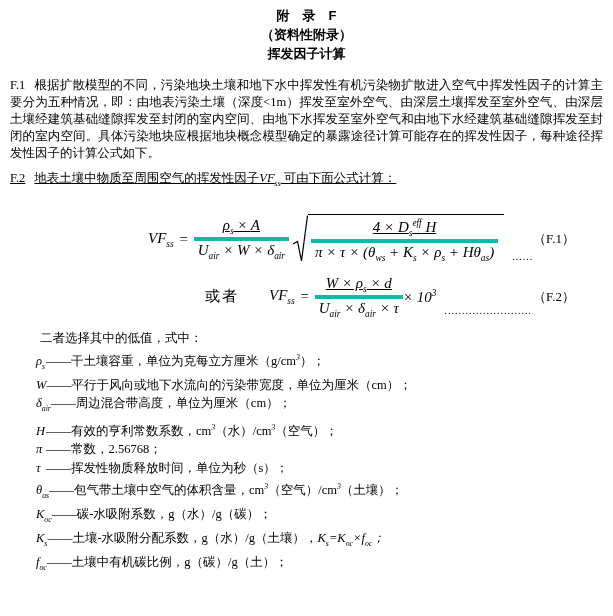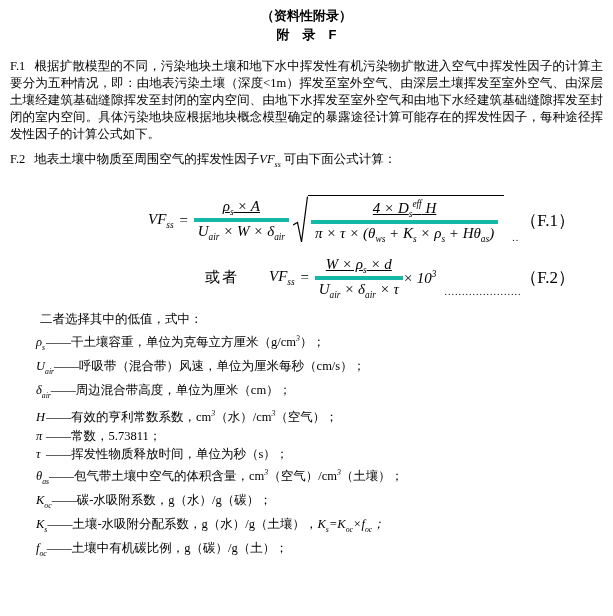--- a/index.html
+++ b/index.html
@@ -11,56 +11,57 @@
   }
   .page{width:613px;height:616px;position:relative;}
 
   
   .title-block{text-align:center;padding-top:6px;font-weight:bold;
     font-family:"Liberation Sans","DejaVu Sans",sans-serif;}
   .title-line{line-height:19px;font-size:13px;}
 
   
   .para{margin:14px 10px 0 10px;text-align:justify;line-height:17px;}
-  .para-f2{margin-top:8px;}
+  .para-f2{margin-top:8px;text-decoration:underline;}
   .plabel{padding-right:9px;}
   .m{font-style:italic;font-family:"Liberation Serif","DejaVu Serif",serif;}
   sub,sup{font-size:0.62em;font-style:italic;}
 
   
   .eq-row{display:flex;align-items:center;white-space:nowrap;}
   .eq-row-f1{margin-top:22px;padding-left:148px;padding-right:38px;font-size:15px;}
   .eq-row-f2{margin-top:10px;padding-left:205px;padding-right:38px;font-size:15px;}
   .eq{padding:0 5px;font-style:italic;}
   .frac{display:inline-block;text-align:center;vertical-align:middle;}
   .frac .num{display:block;border-bottom:4px solid #14b8a6;padding:0 4px 1px 4px;text-decoration:underline;}
   .frac .den{display:block;padding-top:1px;padding-left:4px;padding-right:4px;}
   .sqrt{display:inline-flex;align-items:flex-start;margin-left:4px;}
   .radical-svg{display:block;margin-top:1px;}
   .radicand{border-top:1px solid #000;padding:3px 6px 0 3px;}
   .leader{flex:1;overflow:hidden;white-space:nowrap;font-size:10px;letter-spacing:1px;
     align-self:flex-end;padding:0 4px 3px 8px;color:#000;}
-  .eq-label{font-size:17px;font-style:normal;}
+  .eq-label{font-size:13px;font-style:normal;}
   .orzhe{font-style:normal;margin-right:30px;letter-spacing:2px;}
 
   
   .def-intro{margin:10px 8px 0 40px;line-height:18px;}
   .def-list{margin:2px 0 0 36px;}
   .def-item{line-height:18.6px;white-space:nowrap;}
   .def-item .sym{display:inline-block;min-width:10px;}
   .def-item .desc{font-style:normal;}
 </style>
 </head>
 <body>
 
 <div class="page">
 
   <div class="title-block">
+    <div class="title-line">附　录　F</div>
     <div class="title-line">（资料性附录）</div>
-    <div class="title-line">附　录　F</div>
+    <div class="title-line">挥发因子计算</div>
   </div>
 
   <p class="para"><span class="plabel">F.1</span><span>根据扩散模型的不同，污染地块土壤和地下水中挥发性有机污染物扩散进入空气中挥发性因子的计算主要分为五种情况，即：由地表污染土壤（深度&lt;1m）挥发至室外空气、由深层土壤挥发至室外空气、由深层土壤经建筑基础缝隙挥发至封闭的室内空间、由地下水挥发至室外空气和由地下水经建筑基础缝隙挥发至封闭的室内空间。具体污染地块应根据地块概念模型确定的暴露途径计算可能存在的挥发性因子，每种途径挥发性因子的计算公式如下。</span></p>
 
   <p class="para para-f2"><span class="plabel">F.2</span><span>地表土壤中物质至周围空气的挥发性因子</span><span class="m">VF<sub>ss</sub></span><span> 可由下面公式计算：</span></p>
 
   <div class="eq-row eq-row-f1">
     <span class="m">VF<sub>ss</sub></span>
     <span class="eq">=</span>
     <span class="frac">
@@ -91,24 +92,24 @@
       <span class="den m">U<sub>air</sub> × δ<sub>air</sub> × τ</span>
     </span>
     <span class="m">× 10<sup>3</sup></span>
     <span class="leader">..............................................</span>
     <span class="eq-label">（F.2）</span>
   </div>
 
   <div class="def-intro">二者选择其中的低值，式中：</div>
   <div class="def-list">
       <div class="def-item"><span class="m sym">ρ<sub>s</sub></span><span class="desc">——干土壤容重，单位为克每立方厘米（g/cm<sup>3</sup>）；</span></div>
-      <div class="def-item"><span class="m sym">U<sub>air</sub></span><span class="desc">——呼吸带（混合带）风速，单位为厘米每秒（cm/s）；</span></div>
+      <div class="def-item"><span class="m sym">W</span><span class="desc">——平行于风向或地下水流向的污染带宽度，单位为厘米（cm）；</span></div>
       <div class="def-item"><span class="m sym">δ<sub>air</sub></span><span class="desc">——周边混合带高度，单位为厘米（cm）；</span></div>
       <div class="def-item"><span class="m sym">H</span><span class="desc">——有效的亨利常数系数，cm<sup>3</sup>（水）/cm<sup>3</sup>（空气）；</span></div>
-      <div class="def-item"><span class="m sym">π</span><span class="desc">——常数，5.73811；</span></div>
+      <div class="def-item"><span class="m sym">π</span><span class="desc">——常数，2.56768；</span></div>
       <div class="def-item"><span class="m sym">τ</span><span class="desc">——挥发性物质释放时间，单位为秒（s）；</span></div>
       <div class="def-item"><span class="m sym">θ<sub>as</sub></span><span class="desc">——包气带土壤中空气的体积含量，cm<sup>3</sup>（空气）/cm<sup>3</sup>（土壤）；</span></div>
       <div class="def-item"><span class="m sym">K<sub>oc</sub></span><span class="desc">——碳-水吸附系数，g（水）/g（碳）；</span></div>
       <div class="def-item"><span class="m sym">K<sub>s</sub></span><span class="desc">——土壤-水吸附分配系数，g（水）/g（土壤），</span><span class="m">K<sub>s</sub>=K<sub>oc</sub>×f<sub>oc</sub>；</span></div>
       <div class="def-item"><span class="m sym">f<sub>oc</sub></span><span class="desc">——土壤中有机碳比例，g（碳）/g（土）；</span></div>
     </div>
 
 </div>
 
 </body></html>

